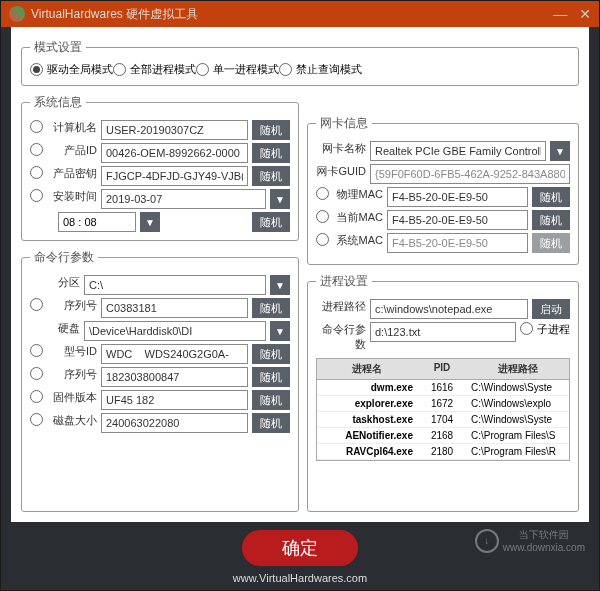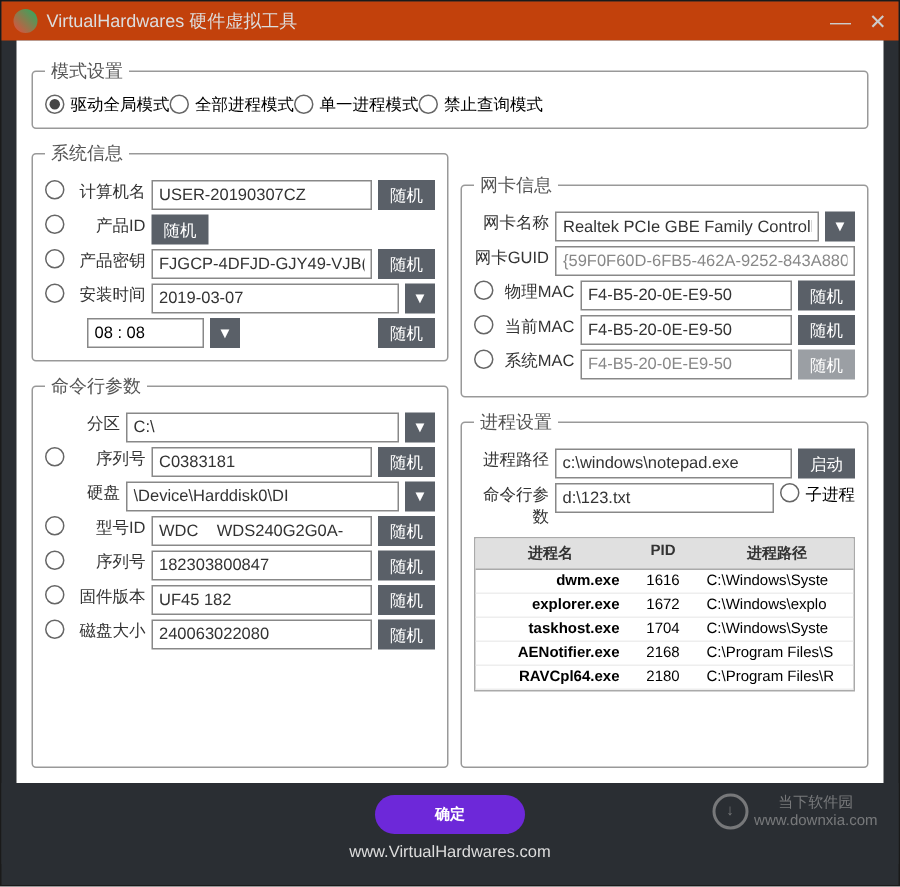--- a/index.html
+++ b/index.html
@@ -33,21 +33,21 @@
 .th1 { width: 100px; text-align: center; }
 .th2 { width: 50px; text-align: center; }
 .th3 { flex: 1; text-align: center; }
 .tbody { max-height: 80px; overflow: hidden; }
 .tr { display: flex; border-bottom: 1px solid #eee; }
 .td { padding: 2px 4px; white-space: nowrap; overflow: hidden; }
 .td1 { width: 100px; text-align: right; font-weight: bold; }
 .td2 { width: 50px; text-align: center; }
 .td3 { flex: 1; }
 .confirm-bar { background: #2a2e33; padding: 8px 0 4px 0; text-align: center; position: relative; }
-.confirm-btn { background: #6d28d9; color: #fff; border: none; border-radius: 18px; padding: 6px 40px; font-size: 10px; cursor: pointer; font-weight: bold; }
+.confirm-btn { background: #b91c1c; color: #fff; border: none; border-radius: 18px; padding: 6px 40px; font-size: 18px; cursor: pointer; }
 .watermark { position: absolute; right: 14px; top: 6px; color: #aaa; font-size: 10px; display: flex; align-items: center; gap: 4px; opacity: 0.6; }
 .watermark-icon { width: 24px; height: 24px; border: 2px solid #aaa; border-radius: 50%; display: flex; align-items: center; justify-content: center; }
 .footer { background: #2a2e33; color: #ddd; text-align: center; padding: 2px 0; font-size: 11px; }
 </style>
 </head>
 <body>
 
 <div class="window">
   <div class="titlebar">
     <span class="titlebar-icon"></span>
@@ -89,20 +89,21 @@
           <legend>系统信息</legend>
           <div class="row">
               <span class="radio"></span>
               <span class="label">计算机名</span>
               <input class="input" value="USER-20190307CZ" style="">
               <button class="btn">随机</button>
             </div>
           <div class="row">
               <span class="radio"></span>
               <span class="label">产品ID</span>
+              <input class="input" value="00426-OEM-8992662-0000" style="">
               <button class="btn">随机</button>
             </div>
           <div class="row">
               <span class="radio"></span>
               <span class="label">产品密钥</span>
               <input class="input" value="FJGCP-4DFJD-GJY49-VJB(" style="">
               <button class="btn">随机</button>
             </div>
           <div class="row">
               <span class="radio"></span>

